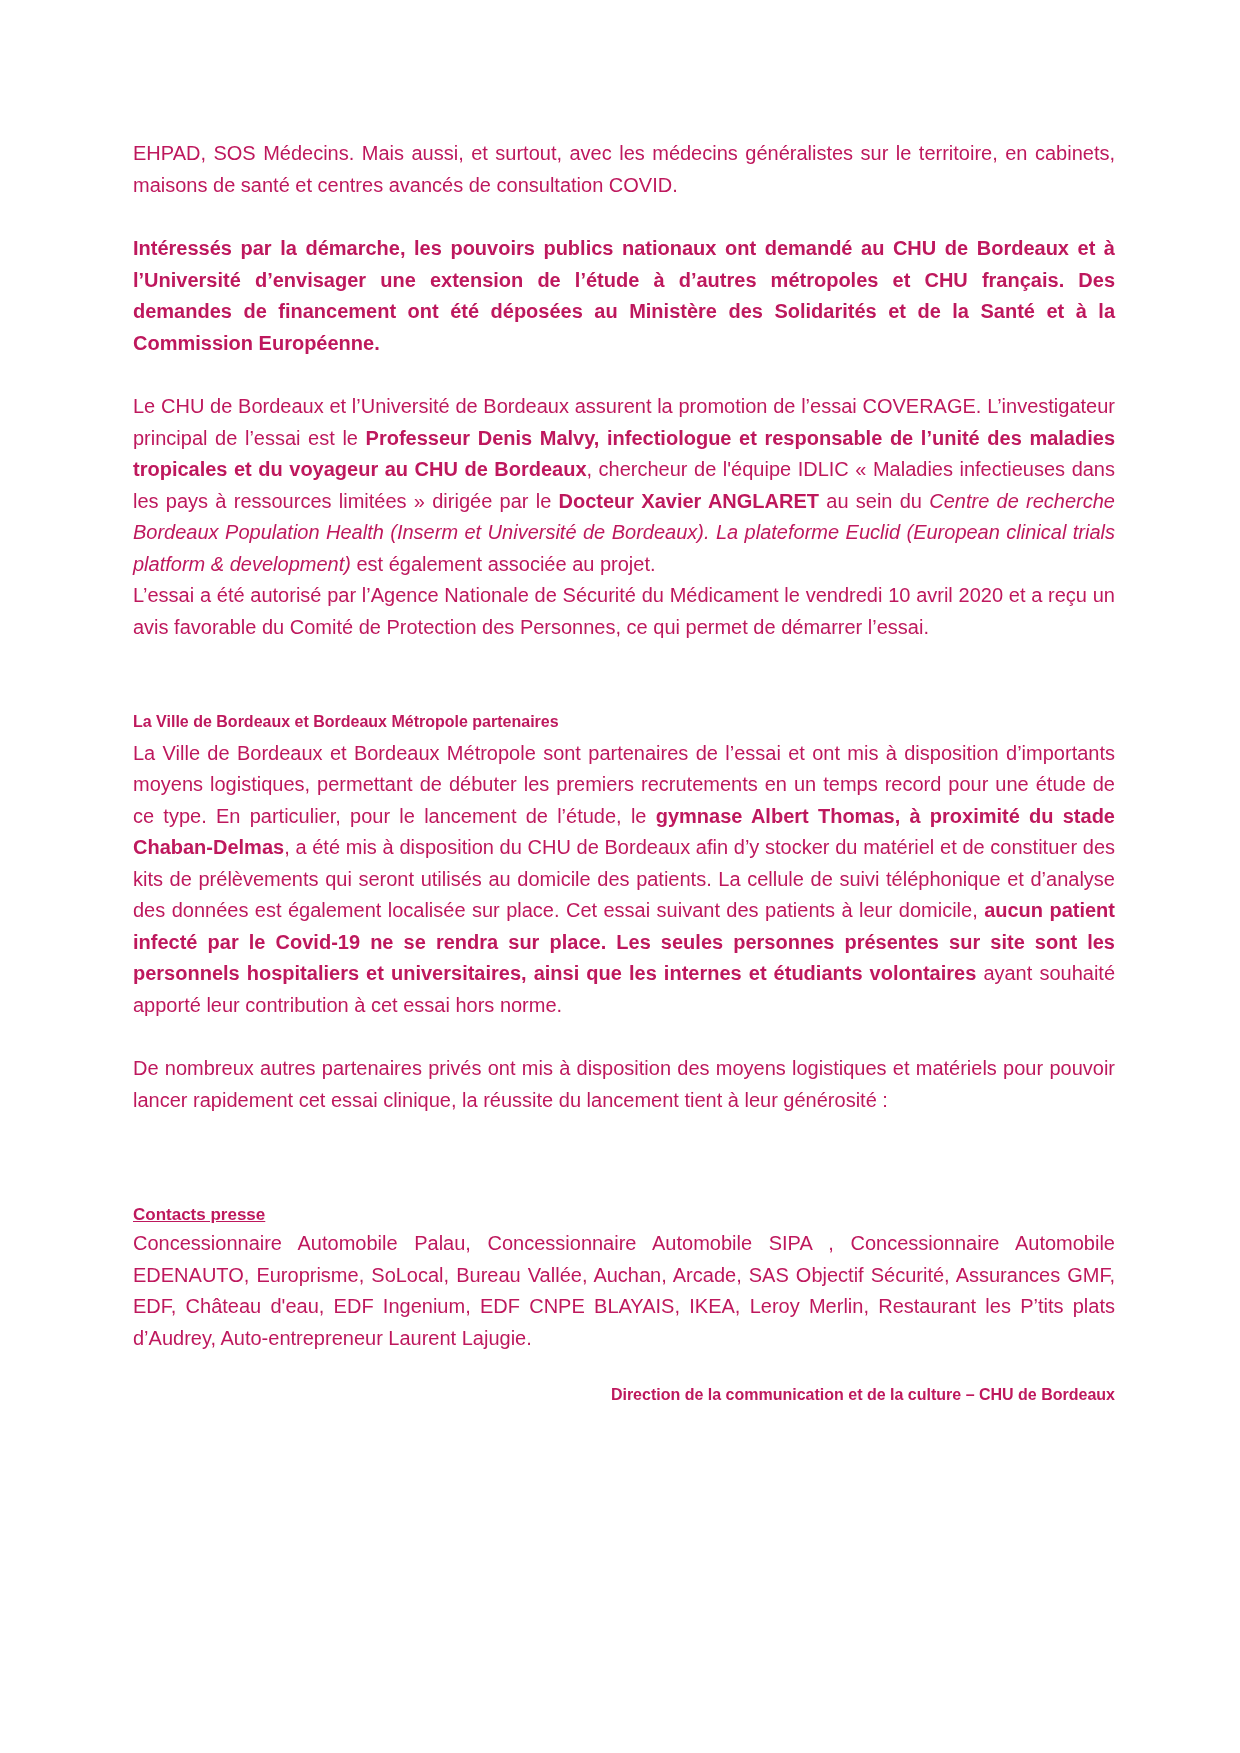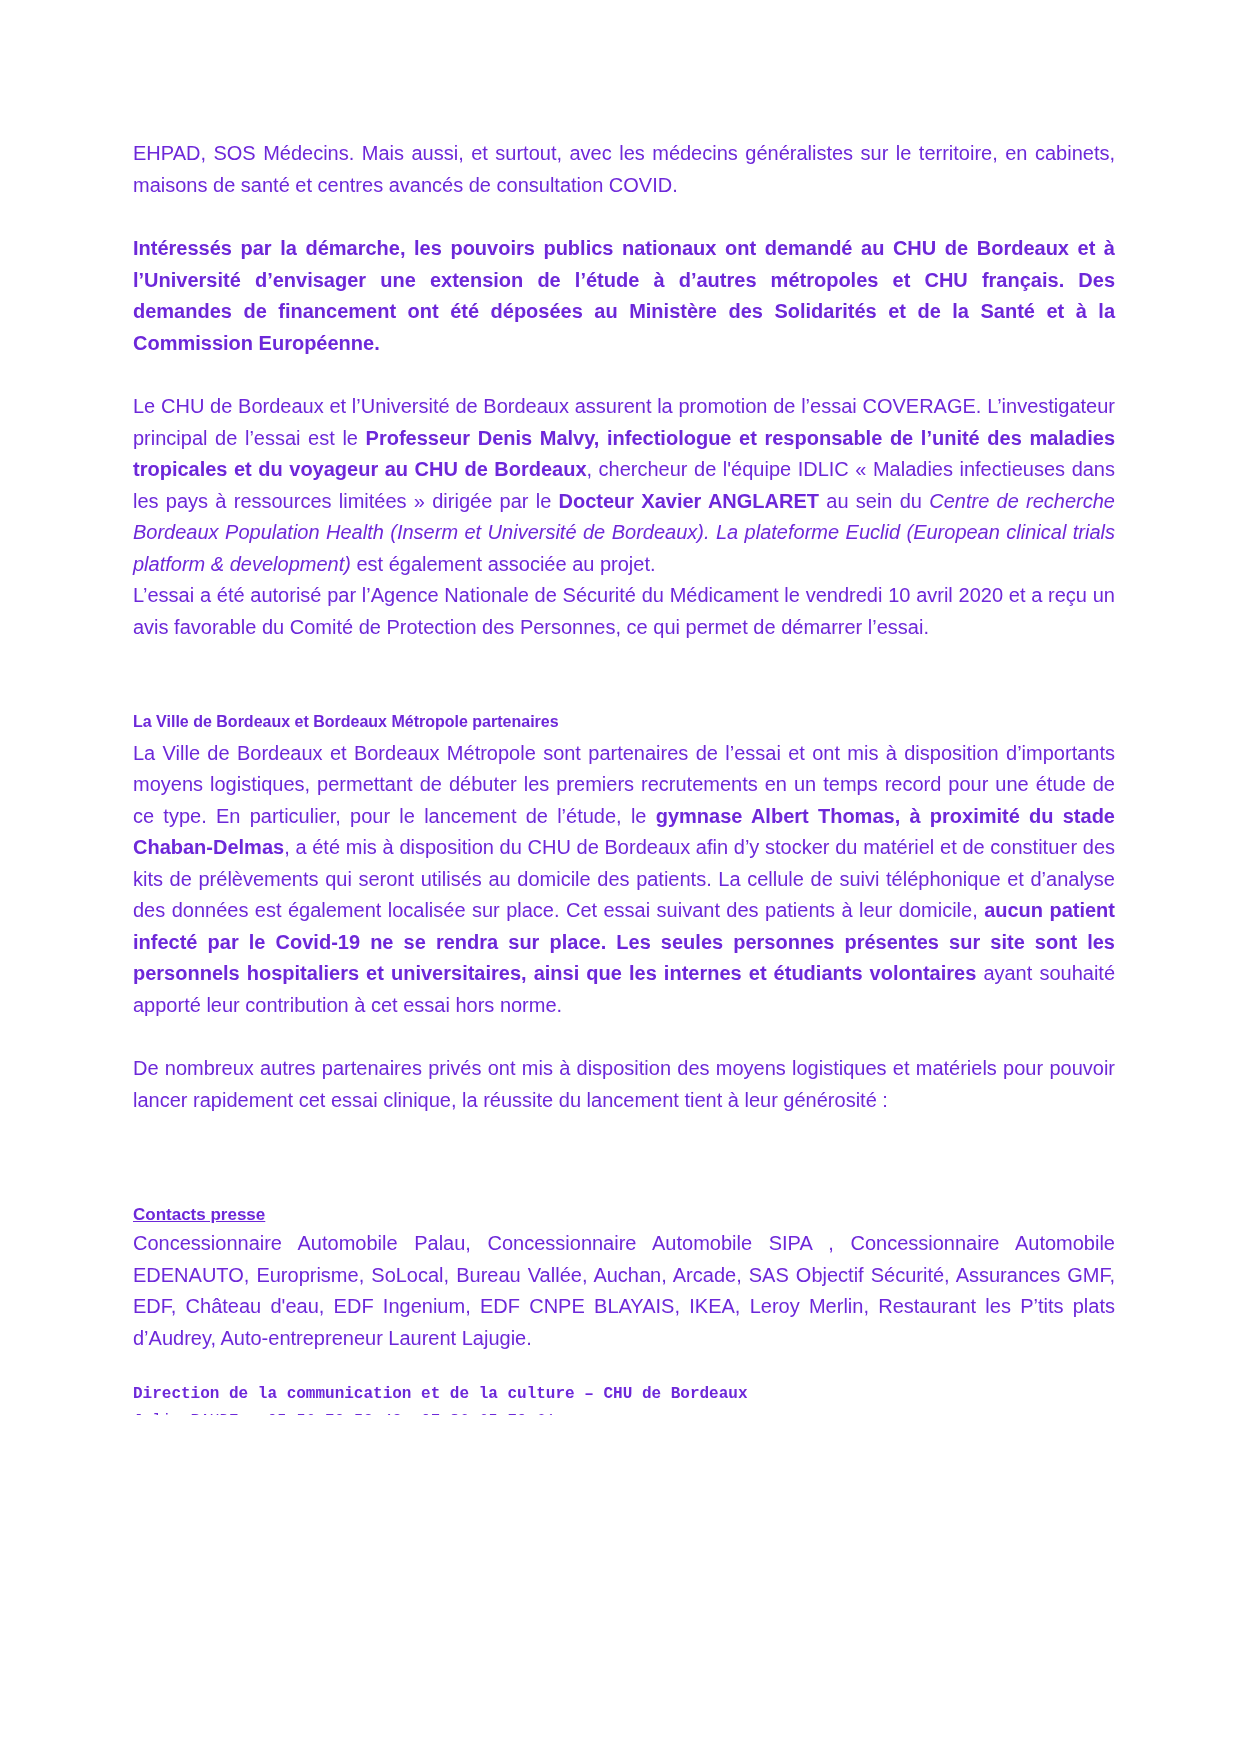--- a/index.html
+++ b/index.html
@@ -7,21 +7,21 @@
     padding: 0;
     background: #ffffff;
   }
   .page {
     position: relative;
     width: 1240px;
     height: 1415px;
     background: #ffffff;
     overflow: hidden;
     font-family: "Liberation Sans", sans-serif;
-    color: #6d28d9;
+    color: #be185d;
   }
   .content {
     position: absolute;
     left: 133px;
     top: 138px;
     width: 982px;
   }
   .blk { margin: 0; padding: 0; }
   .body {
     font-size: 20px;
@@ -35,22 +35,21 @@
     text-align: left;
   }
   .contacts_heading {
     font-size: 17px;
     line-height: 27px;
     font-weight: bold;
   }
   .contact {
     font-size: 16px;
     line-height: 27px;
-    text-align: left;
-    font-family: Liberation Mono, monospace;
+    text-align: right;
   }
   .b { font-weight: bold; }
   .i { font-style: italic; }
   .u { text-decoration: underline; }
 </style>
 </head>
 <body>
 
 <div class="page">
   <div class="content">

